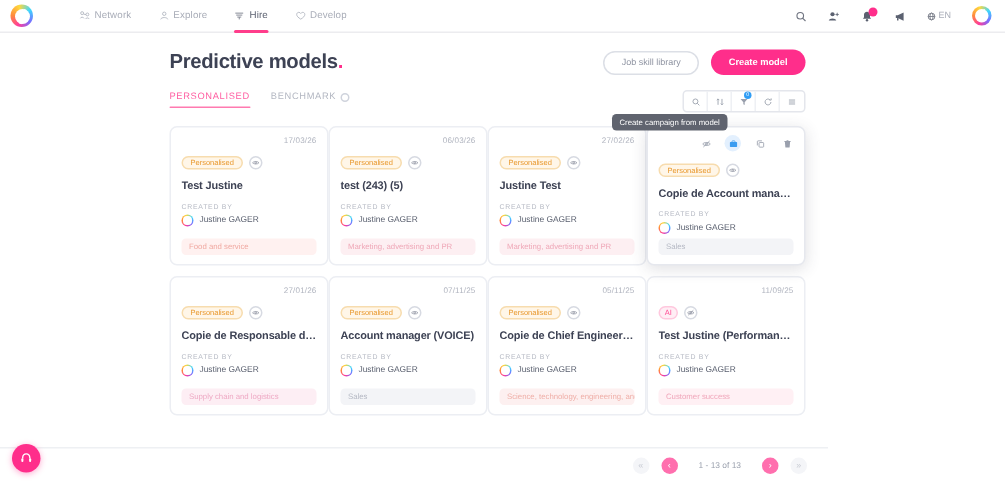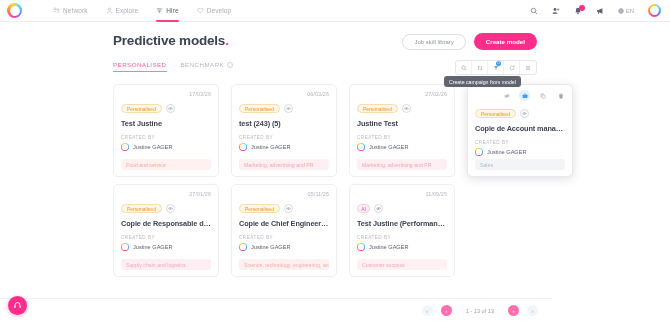--- a/index.html
+++ b/index.html
@@ -107,21 +107,21 @@
   }
   .tb-btn:last-child { border-right:none; }
   .tb-badge {
     position:absolute; top:0px; right:2px; width:5px; height:5px; border-radius:50%;
     background:#2f9df5; color:#fff; font-size:3.6px; line-height:5px; text-align:center;
   }
 
   
   .grid {
     position:absolute; left:113px; top:84px; width:445px;
-    display:grid; grid-template-columns: repeat(4, 106px); gap:7px 12px;
+    display:grid; grid-template-columns: repeat(4, 106px); gap:7px 0;
   }
   .card {
     background:#fff; border:1px solid #eceef3; border-radius:5px;
     height:93px; padding:6px 7px 6px 7px; position:relative;
     display:flex; flex-direction:column;
   }
   .card-date {
     font-size:5.4px; color:#b0b4bf; text-align:right; height:8px; letter-spacing:.1px;
   }
   .card-badges { display:flex; align-items:center; gap:4px; margin-top:5px; }
@@ -470,20 +470,39 @@
       </div>
       <div class="card-title">Copie de Responsable d'entr…</div>
       <div class="created-label">CREATED BY</div>
       <div class="created-row">
         <div class="mini-avatar"></div>
         <span class="created-name">Justine GAGER</span>
       </div>
       <div class="card-tag tag-supply">Supply chain and logistics</div>
     </div>
 
+    <div class="card">
+      <div class="card-date">07/11/25</div>
+      <div class="card-badges">
+        <div class="pill pill-personalised">Personalised</div>
+        <div class="eye-circle">
+          <svg width="5" height="5" viewBox="0 0 16 16" fill="none" stroke="#8d92a0" stroke-width="1.5">
+            <path d="M1.2 8 C3.2 4.4 12.8 4.4 14.8 8 C12.8 11.6 3.2 11.6 1.2 8 Z"></path>
+              <circle cx="8" cy="8" r="1.8"></circle>
+          </svg>
+        </div>
+      </div>
+      <div class="card-title">Account manager (VOICE)</div>
+      <div class="created-label">CREATED BY</div>
+      <div class="created-row">
+        <div class="mini-avatar"></div>
+        <span class="created-name">Justine GAGER</span>
+      </div>
+      <div class="card-tag tag-sales">Sales</div>
+    </div>
 
     <div class="card">
       <div class="card-date">05/11/25</div>
       <div class="card-badges">
         <div class="pill pill-personalised">Personalised</div>
         <div class="eye-circle">
           <svg width="5" height="5" viewBox="0 0 16 16" fill="none" stroke="#8d92a0" stroke-width="1.5">
             <path d="M1.2 8 C3.2 4.4 12.8 4.4 14.8 8 C12.8 11.6 3.2 11.6 1.2 8 Z"></path>
               <circle cx="8" cy="8" r="1.8"></circle>
           </svg>

